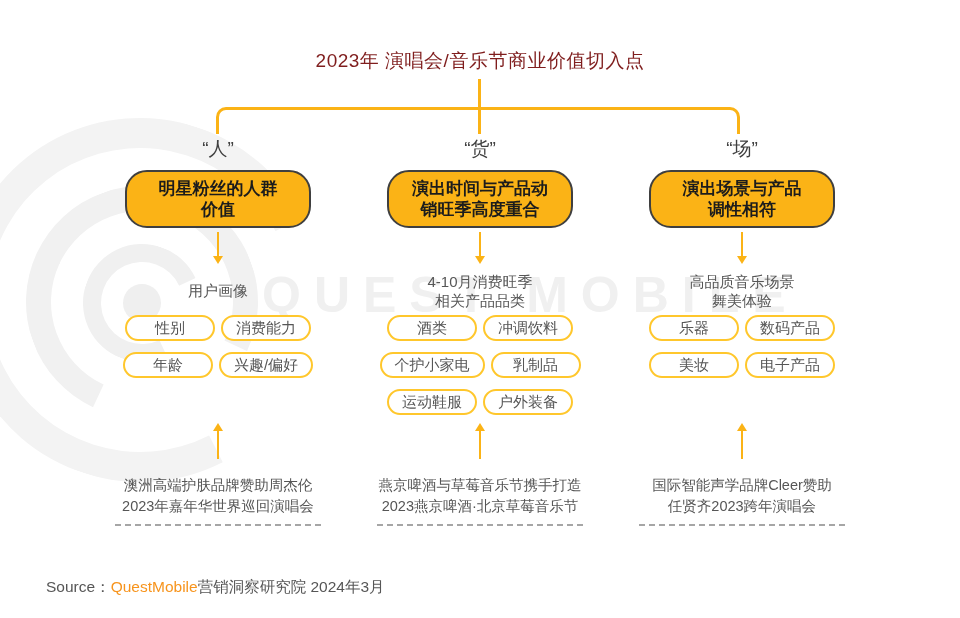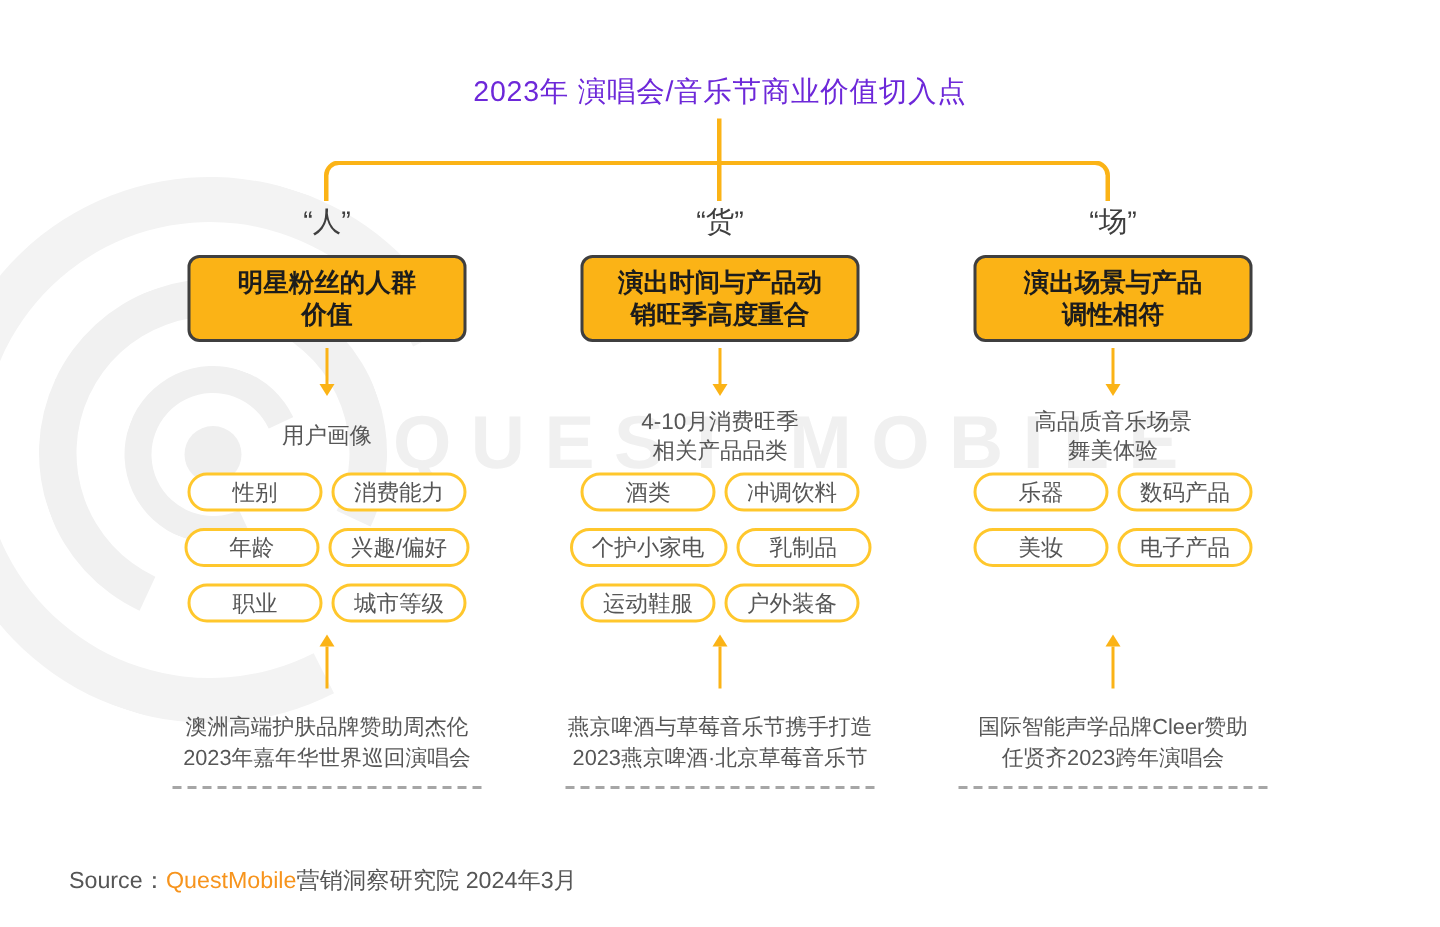--- a/index.html
+++ b/index.html
@@ -15,37 +15,37 @@
   .wm-ring.inner { left:83px; top:244px; width:118px; height:118px; border:18px solid #f0f0f0; border-left-color:transparent; transform:rotate(200deg); }
   .wm-dot { position:absolute; left:123px; top:284px; width:38px; height:38px; background:#efefef; border-radius:50%; z-index:0; }
   .wm-text {
     position:absolute; left:262px; top:266px; z-index:0;
     font-size:50px; font-weight:bold; letter-spacing:13px; color:#f0f0f0; white-space:nowrap;
   }
 
   
   .title {
     position:absolute; z-index:2; top:48px; left:0; width:100%; text-align:center;
-    font-size:19px; color:#6d28d9; letter-spacing:0.5px;
+    font-size:19px; color:#7f1d1d; letter-spacing:0.5px;
   }
   .stem { position:absolute; z-index:1; left:478px; top:79px; width:3px; height:55px; background:#fbb316; }
   .bracket {
     position:absolute; z-index:1; left:216px; top:107px; width:524px; height:27px;
     border:3px solid #fbb316; border-bottom:none; border-radius:10px 10px 0 0; box-sizing:border-box;
   }
 
   
   .col { position:absolute; z-index:1; top:134px; width:250px; display:flex; flex-direction:column; align-items:center; }
   .col.c1 { left:93px; } .col.c2 { left:355px; } .col.c3 { left:617px; }
 
   .quote { height:32px; line-height:30px; font-size:19px; color:#3f3f3f; }
 
   .gbox {
     margin-top:4px; width:186px; height:58px; box-sizing:border-box;
-    background:#fbb316; border:2.5px solid #3f3f3f; border-radius:8px;
+    background:#fbb316; border:2.5px solid #3f3f3f; border-radius:22px;
     display:flex; flex-direction:column; justify-content:center; 
     font-weight:bold; font-size:17px; line-height:1.25; color:#1c1c1c; text-align:center;
   }
 
   .arrow { display:flex; flex-direction:column; align-items:center; }
   .arrow .ln { width:2.5px; background:#fbb316; }
   .arrow .hd { width:0; height:0; border-left:5.5px solid transparent; border-right:5.5px solid transparent; }
   .arrow.down { height:38px; margin-top:1px; justify-content:center; }
   .arrow.down .ln { height:24px; }
   .arrow.down .hd { border-top:8px solid #fbb316; }
@@ -103,24 +103,20 @@
     </div>
     <div class="pills">
       <div class="prow">
         <span class="pill">性别</span>
         <span class="pill">消费能力</span>
       </div>
       <div class="prow">
         <span class="pill">年龄</span>
         <span class="pill">兴趣/偏好</span>
       </div>
-      <div class="prow">
-        <span class="pill">职业</span>
-        <span class="pill">城市等级</span>
-      </div>
     </div>
     <div class="arrow up">
         <i class="hd"></i>
         <i class="ln"></i>
       </div>
     <div class="case">
       <div>澳洲高端护肤品牌赞助周杰伦</div>
       <div>2023年嘉年华世界巡回演唱会</div>
     </div>
     <div class="dash"></div>

